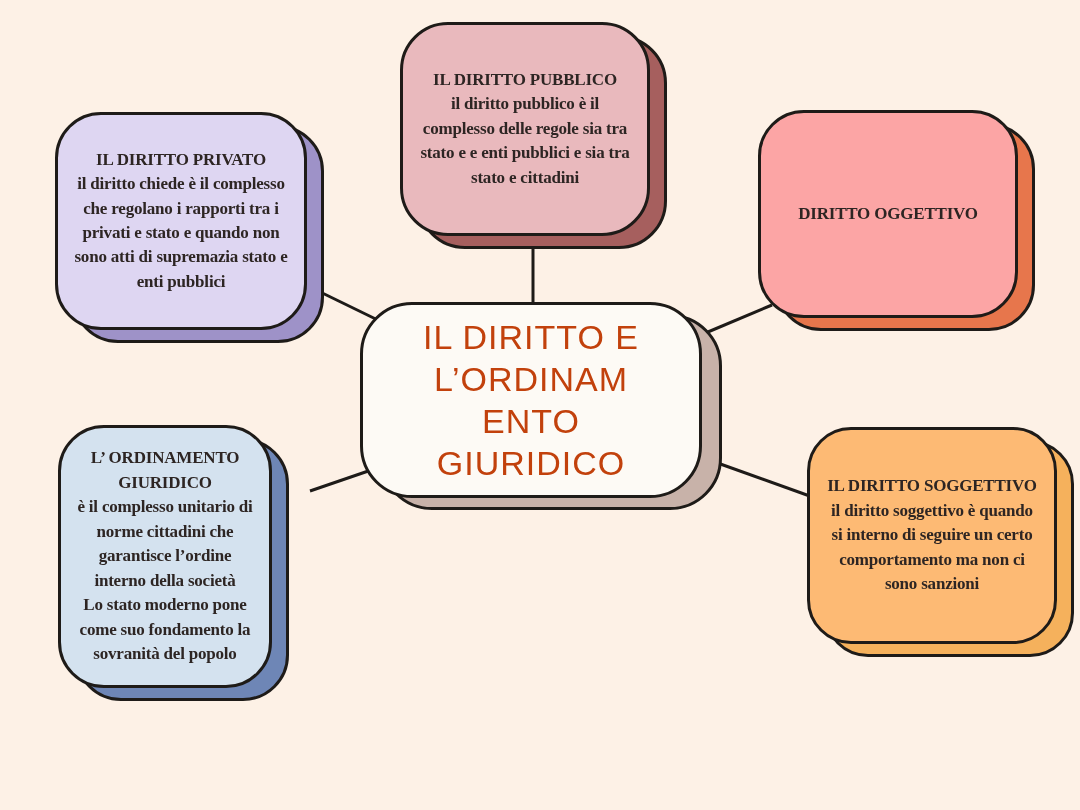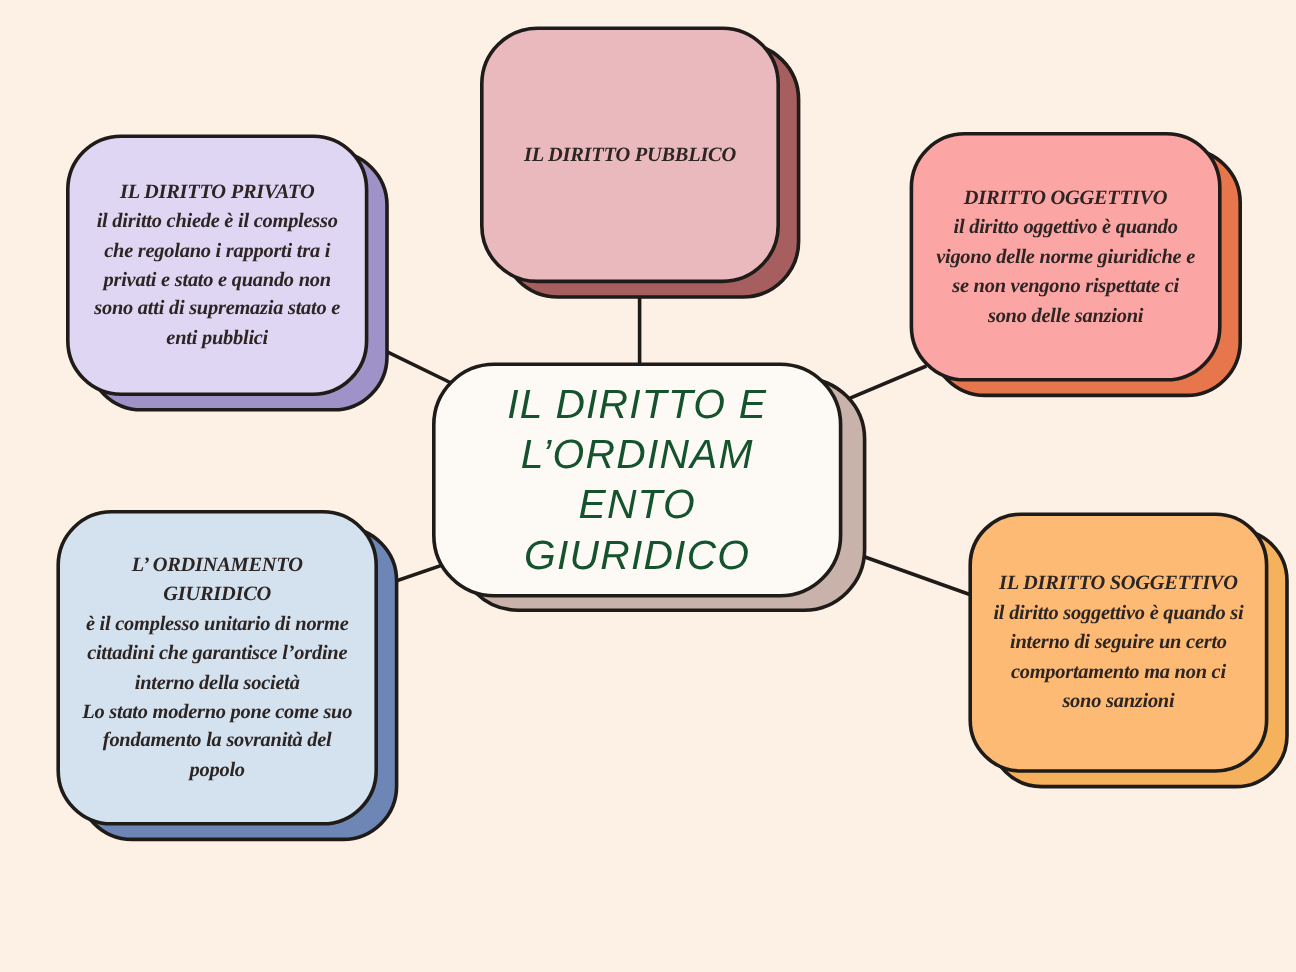--- a/index.html
+++ b/index.html
@@ -5,21 +5,20 @@
   * { margin: 0; padding: 0; box-sizing: border-box; }
   html, body { width: 1080px; height: 810px; }
   body {
     font-family: "Liberation Serif", "DejaVu Serif", serif;
     overflow: hidden;
   }
   .canvas {
     position: relative;
     width: 1080px;
     height: 810px;
-    font-style: italic;
   }
   .connectors {
     position: absolute;
     left: 0; top: 0;
     width: 1080px; height: 810px;
     z-index: 0;
   }
   .node {
     position: absolute;
     z-index: 1;
@@ -48,21 +47,21 @@
     font-size: 17px;
     font-weight: 700;
     line-height: 1.44;
     letter-spacing: -0.2px;
     white-space: pre-line;
   }
   
   .n-pubblico    { left: 400px; top:  22px; width: 250px; height: 214px; --r: 48px; }
   .n-privato     { left:  55px; top: 112px; width: 252px; height: 218px; --r: 46px; }
   .n-oggettivo   { left: 758px; top: 110px; width: 260px; height: 208px; --r: 46px; }
-  .n-ordinamento { left:  47px; top: 425px; width: 268px; height: 263px; --r: 46px; }
+  .n-ordinamento { left:  58px; top: 425px; width: 214px; height: 263px; --r: 46px; }
   .n-soggettivo  { left: 807px; top: 427px; width: 250px; height: 217px; --r: 44px; }
   
   .n-center      { left: 360px; top: 302px; width: 342px; height: 196px; --r: 52px; }
   .n-center .shadow { transform: translate(20px, 12px); }
   .n-center .center-title {
     font-family: "Liberation Sans", "DejaVu Sans", sans-serif;
     font-weight: 300;
     font-size: 34px;
     line-height: 1.24;
     letter-spacing: 1px;
@@ -79,36 +78,36 @@
     <line x1="312" y1="288" x2="388" y2="325" stroke-width="3" style="stroke: rgb(30, 27, 24);"></line>
     <line x1="772" y1="305" x2="696" y2="337" stroke-width="3" style="stroke: rgb(30, 27, 24);"></line>
     <line x1="310" y1="491" x2="380" y2="467" stroke-width="3" style="stroke: rgb(30, 27, 24);"></line>
     <line x1="712" y1="461" x2="818" y2="499" stroke-width="3" style="stroke: rgb(30, 27, 24);"></line>
   </svg>
 
   <div class="node n-pubblico">
     <div class="shadow" style="background: rgb(166, 95, 94); border-color: rgb(30, 27, 24);"></div>
     <div class="card" style="background: rgb(233, 185, 189); border-color: rgb(30, 27, 24);">
       <div class="title">IL DIRITTO PUBBLICO</div>
+      <div class="body">il diritto pubblico è il complesso delle regole sia tra stato e e enti pubblici e sia tra stato e cittadini</div>
     </div>
   </div>
 
   <div class="node n-privato">
     <div class="shadow" style="background: rgb(158, 146, 200); border-color: rgb(30, 27, 24);"></div>
     <div class="card" style="background: rgb(222, 214, 242); border-color: rgb(30, 27, 24);">
       <div class="title">IL DIRITTO PRIVATO</div>
       <div class="body">il diritto chiede è il complesso che regolano i rapporti tra i privati e stato e quando non sono atti di supremazia stato e enti pubblici</div>
     </div>
   </div>
 
   <div class="node n-oggettivo">
     <div class="shadow" style="background: rgb(231, 118, 76); border-color: rgb(30, 27, 24);"></div>
     <div class="card" style="background: #fca5a5; border-color: rgb(30, 27, 24);">
       <div class="title">DIRITTO OGGETTIVO</div>
-      <div class="body">il diritto oggettivo è quando vigono delle norme giuridiche e se non vengono rispettate ci sono delle sanzioni</div>
     </div>
   </div>
 
   <div class="node n-ordinamento">
     <div class="shadow" style="background: rgb(110, 134, 182); border-color: rgb(30, 27, 24);"></div>
     <div class="card" style="background: rgb(212, 226, 239); border-color: rgb(30, 27, 24);">
       <div class="title">L’ ORDINAMENTO GIURIDICO</div>
       <div class="body">è il complesso unitario di norme cittadini che garantisce l’ordine interno della società
 Lo stato moderno pone come suo fondamento la sovranità del popolo</div>
     </div>
@@ -117,21 +116,21 @@
   <div class="node n-soggettivo">
     <div class="shadow" style="background: rgb(245, 177, 92); border-color: rgb(30, 27, 24);"></div>
     <div class="card" style="background: #fdba74; border-color: rgb(30, 27, 24);">
       <div class="title">IL DIRITTO SOGGETTIVO</div>
       <div class="body">il diritto soggettivo è quando si interno di seguire un certo comportamento ma non ci sono sanzioni</div>
     </div>
   </div>
 
   <div class="node n-center">
     <div class="shadow" style="background: rgb(200, 178, 169); border-color: rgb(30, 27, 24);"></div>
-    <div class="card" style="background: rgb(253, 250, 245); border-color: rgb(30, 27, 24); color: #14532d;">
+    <div class="card" style="background: rgb(253, 250, 245); border-color: rgb(30, 27, 24); color: #c2410c;">
       <div class="center-title">IL DIRITTO E
 L’ORDINAM
 ENTO
 GIURIDICO</div>
     </div>
   </div>
 
 </div>
 
 </body></html>

